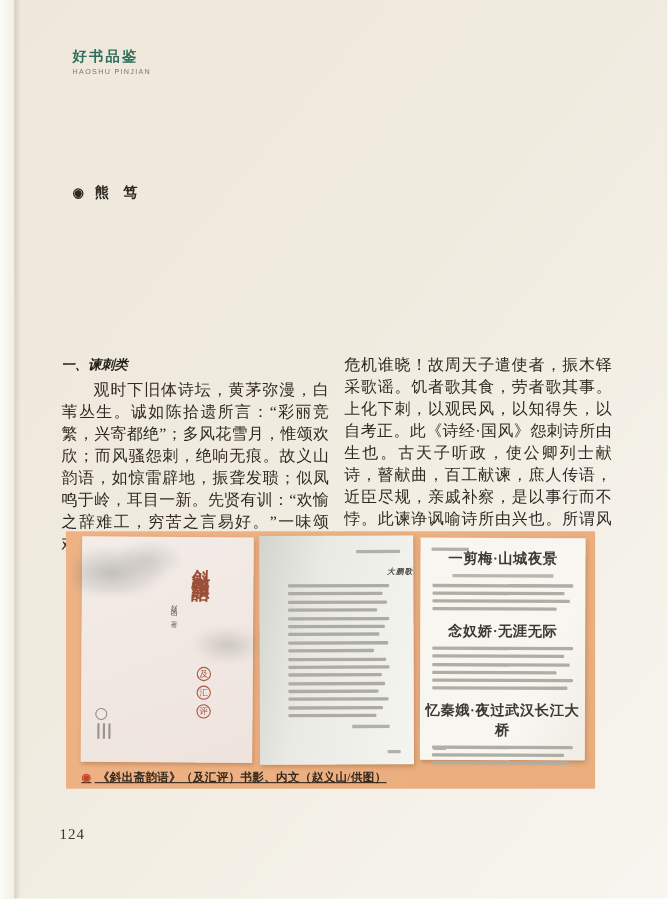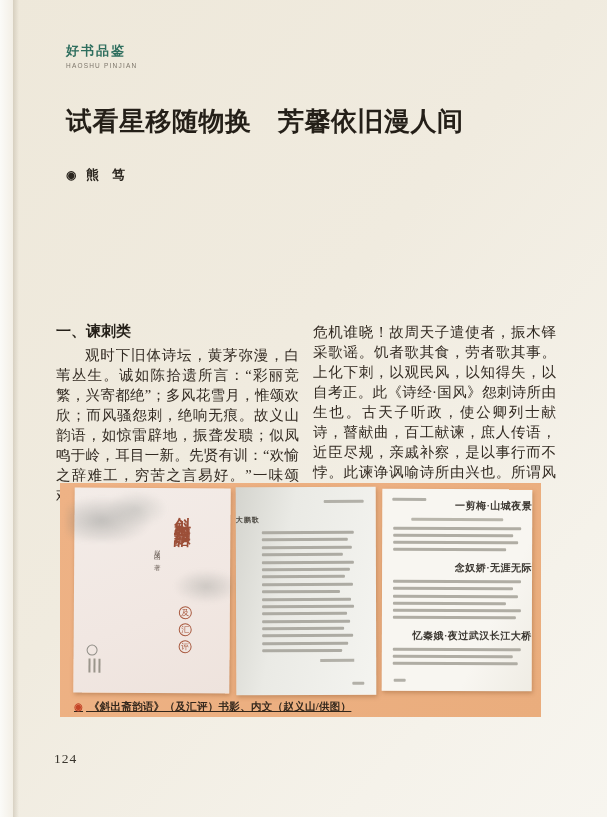--- a/index.html
+++ b/index.html
@@ -30,22 +30,22 @@
     color:#241f18;letter-spacing:.5px;}
   .author{position:absolute;left:66px;top:166px;font-family:"Liberation Sans",sans-serif;
     font-weight:bold;font-size:13px;color:#2b261f;}
   .author .bullet{font-size:12px;margin-right:6px;color:#2b261f;}
 
   .intro{position:absolute;left:56px;top:213px;width:500px;
     font-size:14.5px;line-height:22px;color:#3c332a;text-align:justify;text-indent:2em;}
 
   .columns{position:absolute;left:56px;top:322px;width:500px;display:flex;gap:14px;}
   .col{width:243px;font-size:14.5px;line-height:20px;color:#322a22;text-align:justify;}
-  .col h3{font-family:"Liberation Sans",sans-serif;font-size:15px;font-weight:bold;
-    color:#241f18;margin-bottom:5px;line-height:18px;}
+  .col h3{font-family:"Liberation Sans",sans-serif;font-size:12px;font-weight:bold;
+    color:#241f18;margin-bottom:5px;line-height:18px;font-style:italic;}
   .col .indent{text-indent:2em;}
 
   
   .figure-panel{position:absolute;left:60px;top:483px;width:481px;height:234px;
     background:linear-gradient(120deg,#eeb285,#eaad7d);}
   .photo{position:absolute;box-shadow:1px 2px 4px rgba(120,70,30,.35);}
 
   
   .cover{left:14px;top:5px;width:156px;height:205px;
     background:linear-gradient(160deg,#f3ece8 0%,#f1e7e2 60%,#eee3dd 100%);
@@ -67,33 +67,33 @@
   .pub-mark{position:absolute;left:13px;bottom:16px;width:18px;}
   .pub-circle{width:11px;height:11px;border:1px solid #8f8d86;border-radius:50%;margin-bottom:3px;}
   .pub-lines i{display:inline-block;width:2px;height:14px;background:#9b968c;margin:0 1.5px;}
 
   
   .poem-page{left:176px;top:4px;width:140px;height:208px;
     background:linear-gradient(100deg,#d4d4ce 0%,#eaeae5 35%,#f4f4f0 100%);
     transform:rotate(-.2deg);}
   .hdr-bar{position:absolute;height:3px;background:#b2b0a8;border-radius:1px;}
   .poem-hdr{right:12px;top:13px;width:40px;}
-  .poem-title{position:absolute;left:0;top:28px;width:100%;text-align:left;
-    font-size:7px;font-weight:bold;color:#4e4b44;letter-spacing:1px;}
+  .poem-title{position:absolute;left:0;top:28px;width:100%;text-align:right;
+    font-size:7px;font-weight:bold;color:#4e4b44;letter-spacing:1px;font-style:italic;}
   .poem-lines{position:absolute;left:26px;top:44px;width:92px;}
   .poem-lines i{display:block;height:3px;background:#adaba3;border-radius:1px;margin-bottom:4.4px;}
   .date-bar{position:absolute;right:22px;top:172px;width:34px;height:3px;background:#b2b0a8;}
   .pagenum-bar-r{right:12px;bottom:10px;width:12px;}
 
   
   .ci-page{left:322px;top:6px;width:150px;height:202px;
     background:linear-gradient(115deg,#f8f6f1 70%,#efece4 100%);
     transform:rotate(.2deg);padding-top:8px;}
   .ci-hdr{left:10px;top:9px;width:34px;}
-  .ci-heading{text-align:right;font-size:10px;font-weight:bold;color:#3d3933;
+  .ci-heading{text-align:center;font-size:13px;font-weight:bold;color:#3d3933;
     letter-spacing:.5px;margin-top:2px;}
   .ci-sub{width:92px;height:2.6px;background:#b9b6ac;margin:5px auto 6px auto;border-radius:1px;}
   .ci-para{width:128px;margin:5px auto 8px auto;}
   .ci-para i{display:block;height:3px;background:#b0ada4;border-radius:1px;margin-bottom:4.2px;}
   .ci-h2{margin-top:10px;}
   .pagenum-bar-l{left:12px;bottom:9px;width:12px;}
 
   
   .fig-caption{position:absolute;left:14px;top:217px;font-size:10.5px;font-weight:bold;
     color:#33271c;letter-spacing:.3px;text-decoration:underline;}
@@ -107,21 +107,20 @@
 
 <div class="canvas">
   <div class="edge-strip"></div>
   <div class="edge-crease"></div>
 
   <div class="mag-header">
     <div class="sec-cn">好书品鉴</div>
     <div class="sec-en">HAOSHU PINJIAN</div>
   </div>
 
-  <h1 class="title">试看星移随物换　芳馨依旧漫人间</h1>
 
   <div class="author">
     <span class="bullet">◉</span>
     <span>熊　笃</span>
   </div>
 
 
   <div class="columns">
     <div class="col">
       <h3>一、谏刺类</h3>

